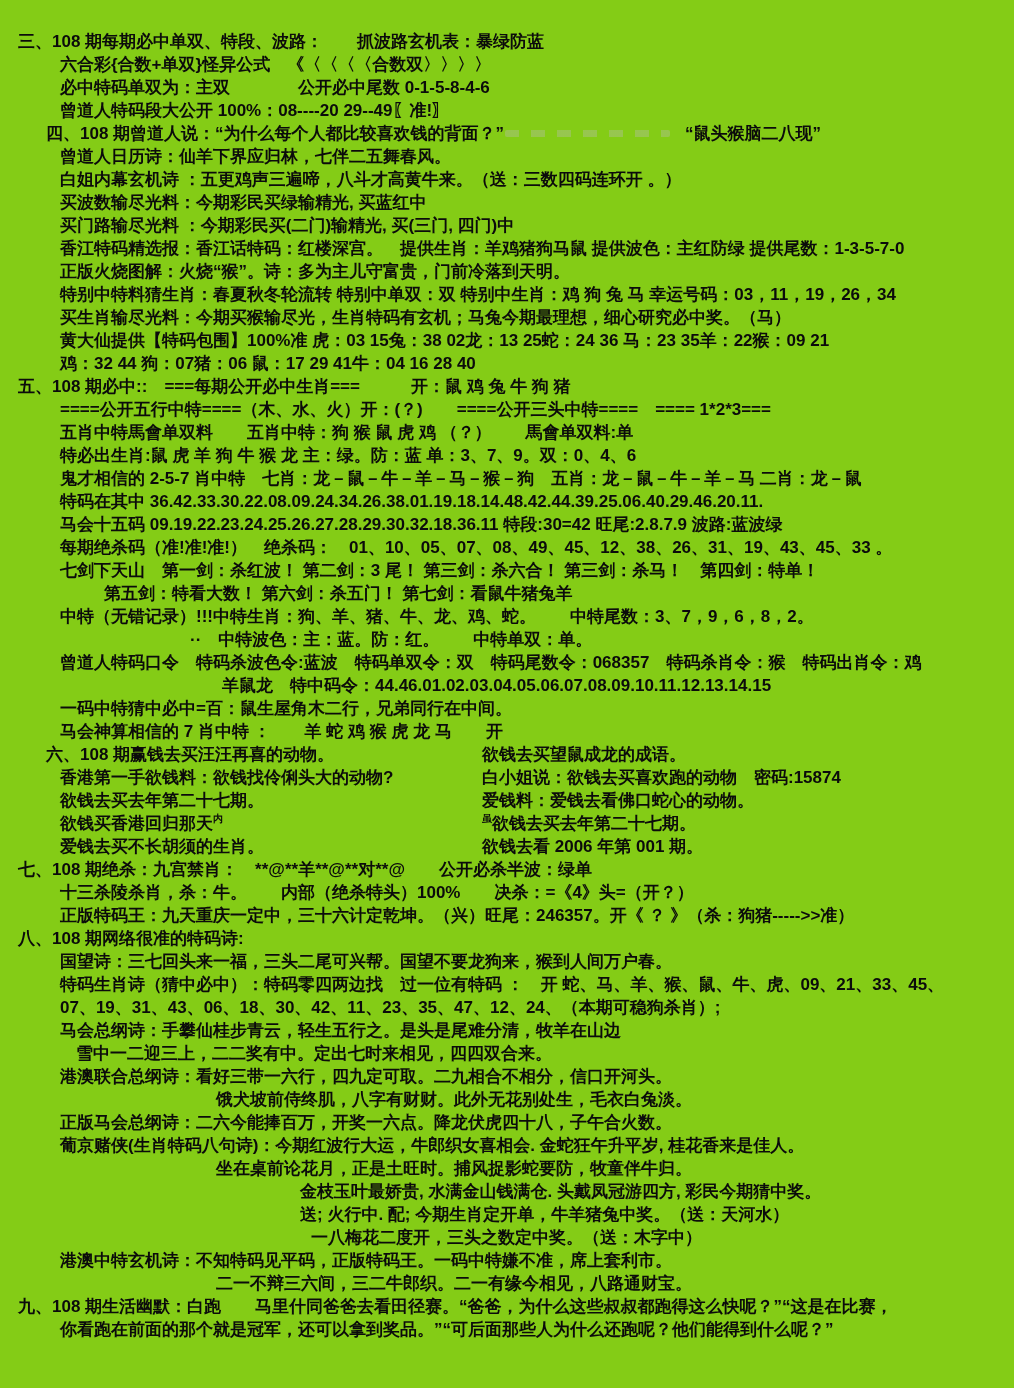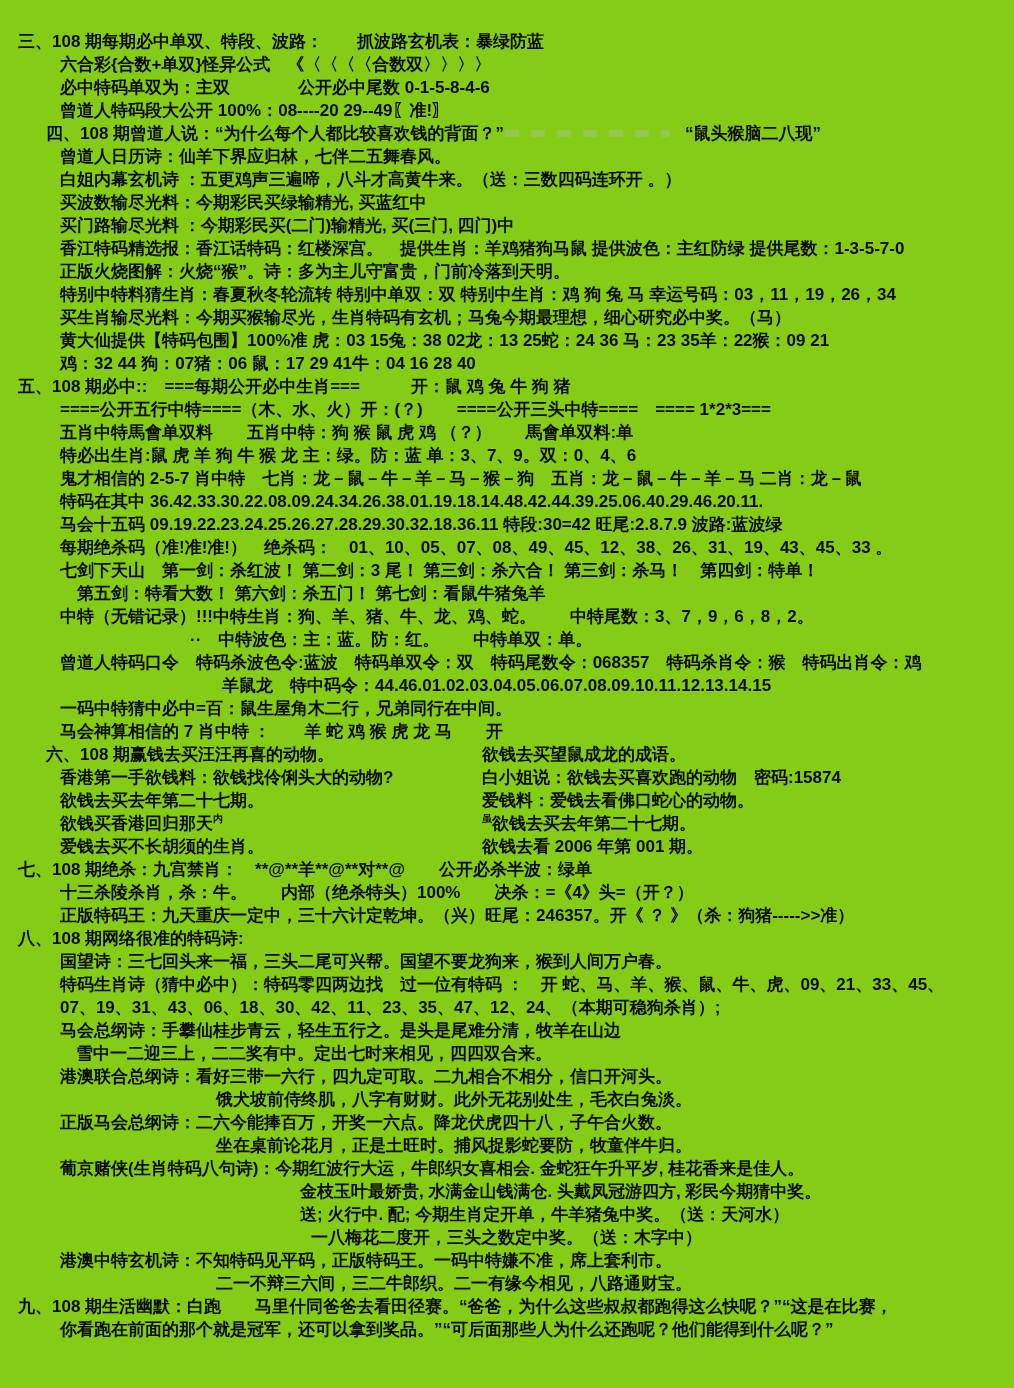--- a/index.html
+++ b/index.html
@@ -6,21 +6,21 @@
   .page{
     position:relative;width:1014px;height:1388px;background:#84cc16;
     color:#0b0b0b;font-family:"Liberation Sans","DejaVu Sans",sans-serif;
     font-weight:600;font-size:17px;overflow:hidden;
   }
   .content{position:absolute;top:30px;left:0;width:1014px;}
   .ln{white-space:pre;line-height:23px;height:23px;}
   .i0{padding-left:18px;}
   .i1{padding-left:60px;}
   .p168{padding-left:76px;}
-  .p176{padding-left:77px;}
+  .p176{padding-left:104px;}
   .p190{padding-left:190px;}
   .p216{padding-left:216px;}
   .p222{padding-left:222px;}
   .p300{padding-left:300px;}
   .p311{padding-left:311px;}
   .cols{position:relative;height:23px;line-height:23px;}
   .cols .lft0{position:absolute;left:18px;top:0;white-space:pre;margin-left:28px;}
   .cols .lft1{position:absolute;left:60px;top:0;white-space:pre;}
   .cols .rgt{position:absolute;left:482px;top:0;white-space:pre;}
   .cols .rgt2{position:absolute;left:685px;top:0;white-space:pre;}
@@ -113,22 +113,22 @@
     <div>
       <div class="ln i0">八、108 期网络很准的特码诗:</div>
       <div class="ln i1">国望诗：三七回头来一福，三头二尾可兴帮。国望不要龙狗来，猴到人间万户春。</div>
       <div class="ln i1">特码生肖诗（猜中必中）：特码零四两边找　过一位有特码 ：　开 蛇、马、羊、猴、鼠、牛、虎、09、21、33、45、</div>
       <div class="ln i1">07、19、31、43、06、18、30、42、11、23、35、47、12、24、（本期可稳狗杀肖）;</div>
       <div class="ln i1">马会总纲诗：手攀仙桂步青云，轻生五行之。是头是尾难分清，牧羊在山边</div>
       <div class="ln p168">雪中一二迎三上，二二奖有中。定出七时来相见，四四双合来。</div>
       <div class="ln i1">港澳联合总纲诗：看好三带一六行，四九定可取。二九相合不相分，信口开河头。</div>
       <div class="ln p216">饿犬坡前侍终肌，八字有财财。此外无花别处生，毛衣白兔淡。</div>
       <div class="ln i1">正版马会总纲诗：二六今能捧百万，开奖一六点。降龙伏虎四十八，子午合火数。</div>
+      <div class="ln i1">葡京赌侠(生肖特码八句诗)：今期红波行大运，牛郎织女喜相会. 金蛇狂午升平岁, 桂花香来是佳人。</div>
       <div class="ln p216">坐在桌前论花月，正是土旺时。捕风捉影蛇要防，牧童伴牛归。</div>
-      <div class="ln i1">葡京赌侠(生肖特码八句诗)：今期红波行大运，牛郎织女喜相会. 金蛇狂午升平岁, 桂花香来是佳人。</div>
       <div class="ln p300">金枝玉叶最娇贵, 水满金山钱满仓. 头戴凤冠游四方, 彩民今期猜中奖。</div>
       <div class="ln p300">送; 火行中. 配; 今期生肖定开单，牛羊猪兔中奖。（送：天河水）</div>
       <div class="ln p311">一八梅花二度开，三头之数定中奖。（送：木字中）</div>
       <div class="ln i1">港澳中特玄机诗：不知特码见平码，正版特码王。一码中特嫌不准，席上套利市。</div>
       <div class="ln p216">二一不辩三六间，三二牛郎织。二一有缘今相见，八路通财宝。</div>
     </div>
 
     <div>
       <div class="ln i0">九、108 期生活幽默：白跑　　马里什同爸爸去看田径赛。“爸爸，为什么这些叔叔都跑得这么快呢？”“这是在比赛，</div>
       <div class="ln i1">你看跑在前面的那个就是冠军，还可以拿到奖品。”“可后面那些人为什么还跑呢？他们能得到什么呢？”</div>

